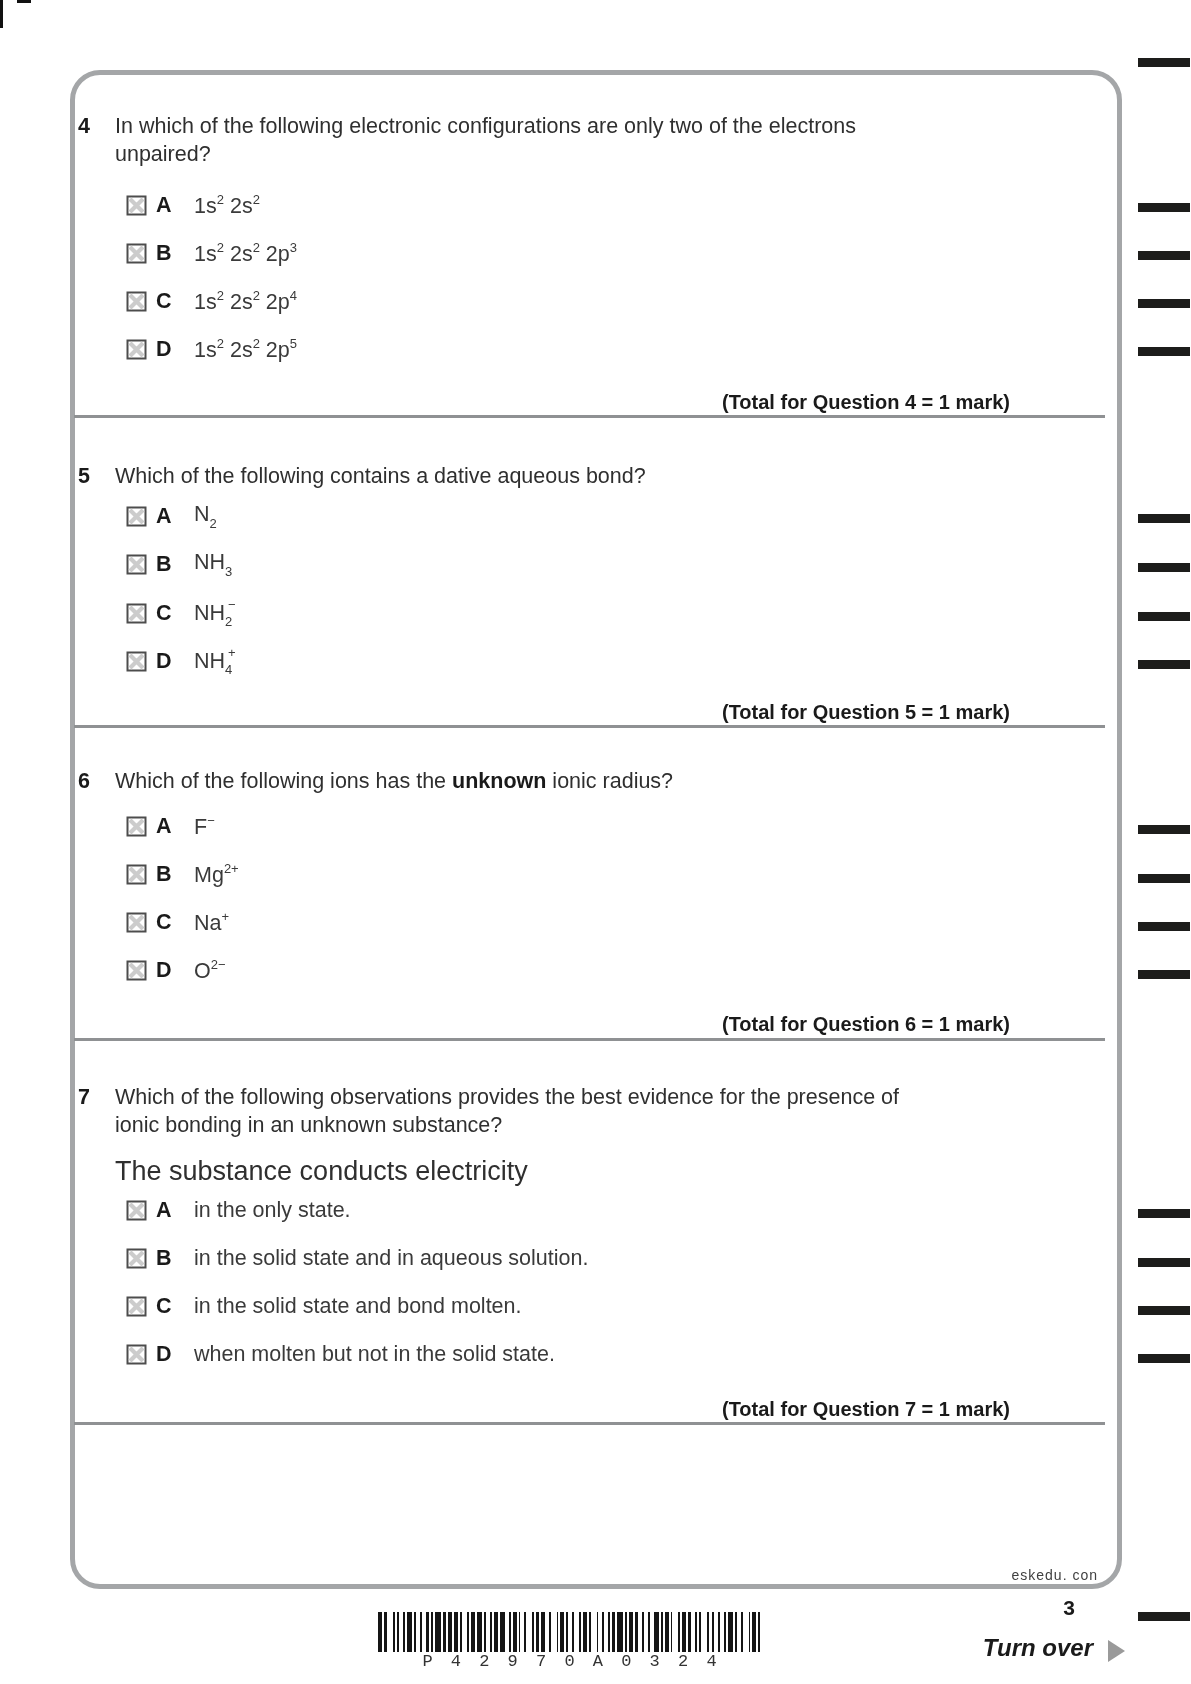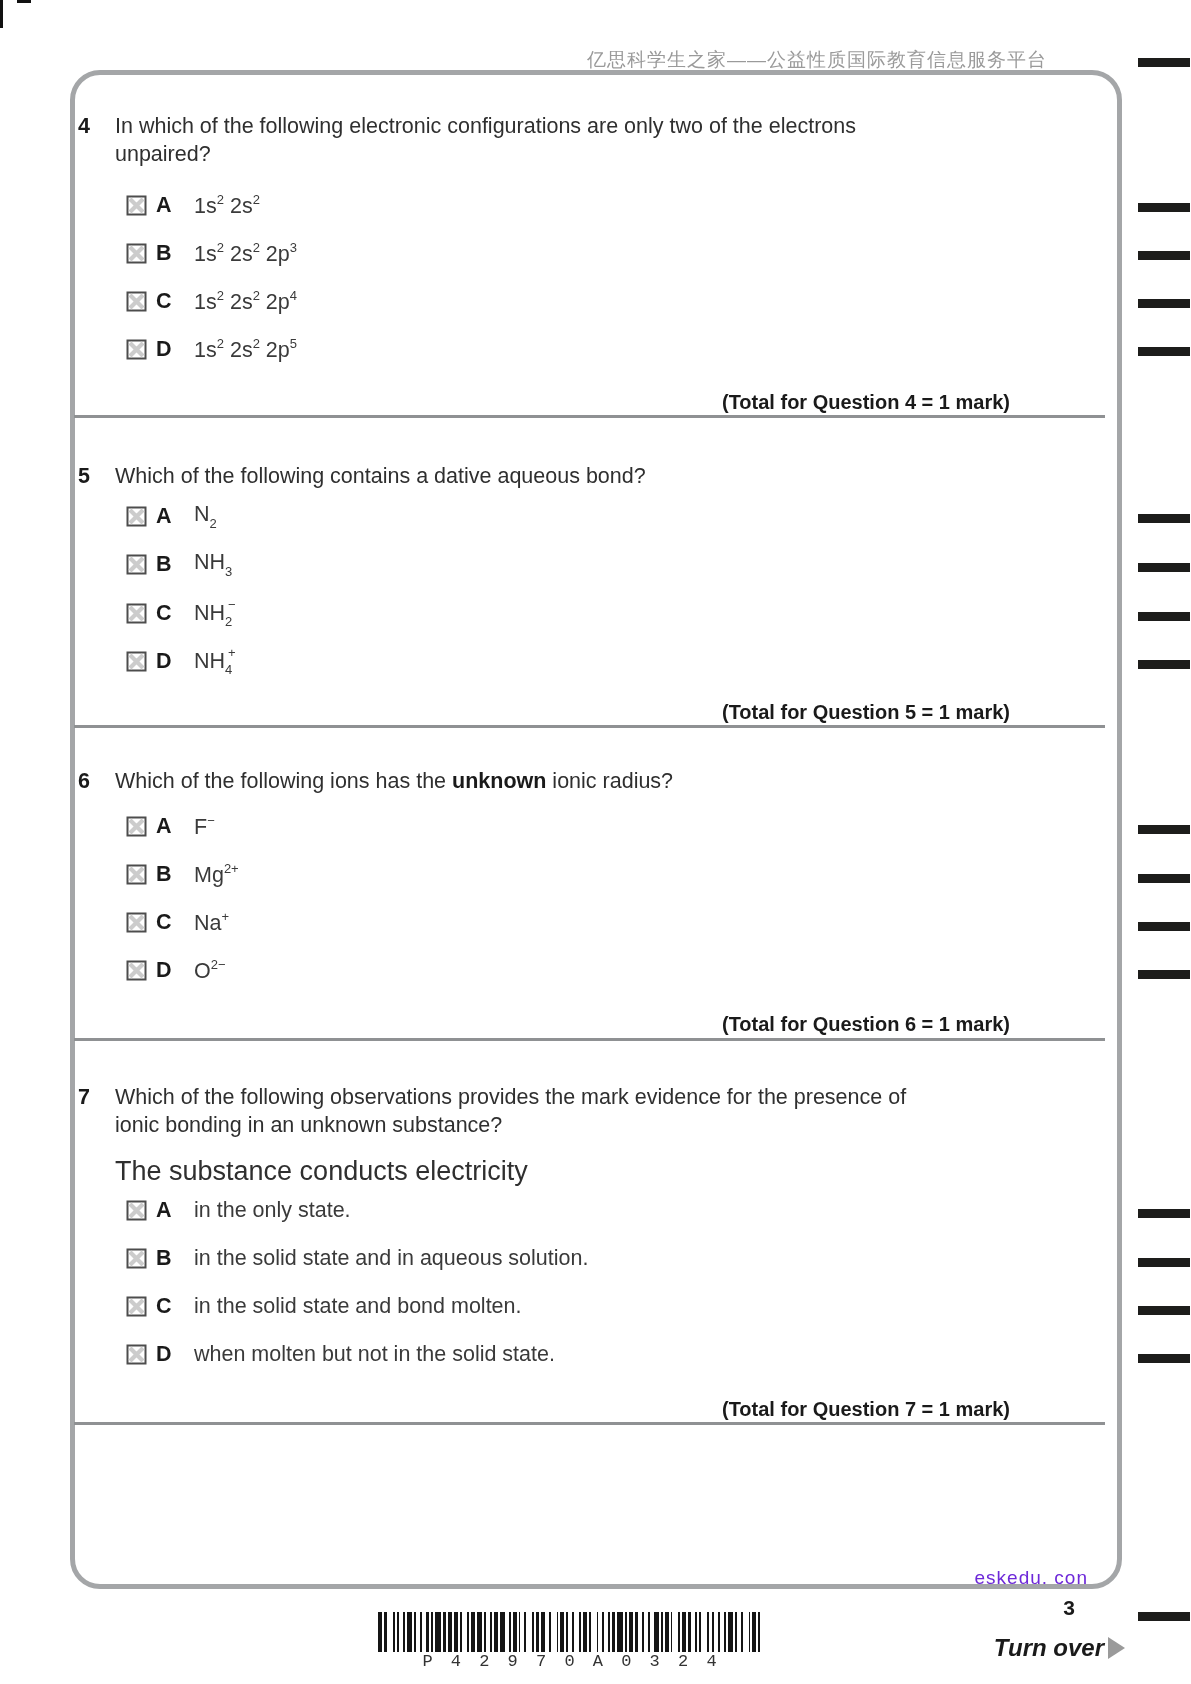--- a/index.html
+++ b/index.html
@@ -55,30 +55,30 @@
   .stack{display:inline-block;position:relative;width:13px;height:21px;vertical-align:-2px;}
   .stack .s-sup{position:absolute;left:3px;top:-4px;font-size:13px;}
   .stack .s-sub{position:absolute;left:0;bottom:-7px;font-size:13px;}
   .q-total{
     position:absolute;right:181px;font-size:20px;font-weight:bold;color:#1a1a1a;white-space:nowrap;
   }
   .divider{
     position:absolute;left:74px;width:1031px;height:3px;background:#8f9193;
   }
   .eskedu{
-    position:absolute;top:1567px;right:103px;
-    font-size:19px;color:#6d28d9;letter-spacing:1px;
+    position:absolute;top:1567px;right:93px;
+    font-size:14px;color:#404040;letter-spacing:1px;
   }
   .page-num{
     position:absolute;top:1596px;right:116px;
     font-size:21px;font-weight:bold;color:#1a1a1a;
   }
   .turnover{
     position:absolute;top:1634px;right:66px;
-    display:flex;align-items:center;gap:4px;
+    display:flex;align-items:flex-end;gap:15px;
   }
   .turnover-label{
     font-size:24px;font-weight:bold;font-style:italic;color:#1a1a1a;white-space:nowrap;
   }
   .turnover-arrow{
     width:0;height:0;border-left:17px solid #9a9a9a;
     border-top:11px solid transparent;border-bottom:11px solid transparent;
   }
   .barcode{position:absolute;left:378px;top:1612px;width:387px;height:40px;}
   .barcode .bar{position:absolute;top:0;height:40px;background:#151515;}
@@ -88,21 +88,20 @@
     font-size:17px;color:#333;letter-spacing:4px;white-space:nowrap;
   }
 </style>
 </head>
 <body>
 
 <div class="page">
   <div class="corner-v"></div>
   <div class="corner-h"></div>
 
-  <div class="cn-watermark">亿思科学生之家——公益性质国际教育信息服务平台</div>
 
   <div class="sheet"></div>
 
   <div id="questions-root">
       <div class="q-header" style="top: 112px;">
         <span class="q-num">4</span>
         <span class="q-prompt"><span>In which of the following electronic configurations are only two of the electrons
 unpaired?</span></span>
       </div>
       <div class="opt-row" style="top: 194px;">
@@ -210,21 +209,21 @@
           <rect x="1.5" y="1.5" width="18" height="18" fill="#ffffff" stroke="#4d4d4d" stroke-width="2"></rect>
           <path d="M4 4 L17 17 M17 4 L4 17" stroke="#cccccc" stroke-width="4.2" fill="none"></path>
         </svg>
         <span class="opt-letter">D</span>
         <span class="opt-text"><span>O</span><span class="sup">2−</span></span>
       </div>
       <div class="q-total" style="top: 1013px;">(Total for Question 6 = 1 mark)</div>
       <div class="divider" style="top: 1038px;"></div>
       <div class="q-header" style="top: 1083px;">
         <span class="q-num">7</span>
-        <span class="q-prompt"><span>Which of the following observations provides the mark evidence for the presence of
+        <span class="q-prompt"><span>Which of the following observations provides the best evidence for the presence of
 ionic bonding in an unknown substance?</span></span>
       </div>
       <div class="sub-prompt" style="top: 1156px;">The substance conducts electricity</div>
       <div class="opt-row" style="top: 1199px;">
         <svg viewBox="0 0 21 21" class="cb">
           <rect x="1.5" y="1.5" width="18" height="18" fill="#ffffff" stroke="#4d4d4d" stroke-width="2"></rect>
           <path d="M4 4 L17 17 M17 4 L4 17" stroke="#cccccc" stroke-width="4.2" fill="none"></path>
         </svg>
         <span class="opt-letter">A</span>
         <span class="opt-text"><span>in the only state.</span></span>

